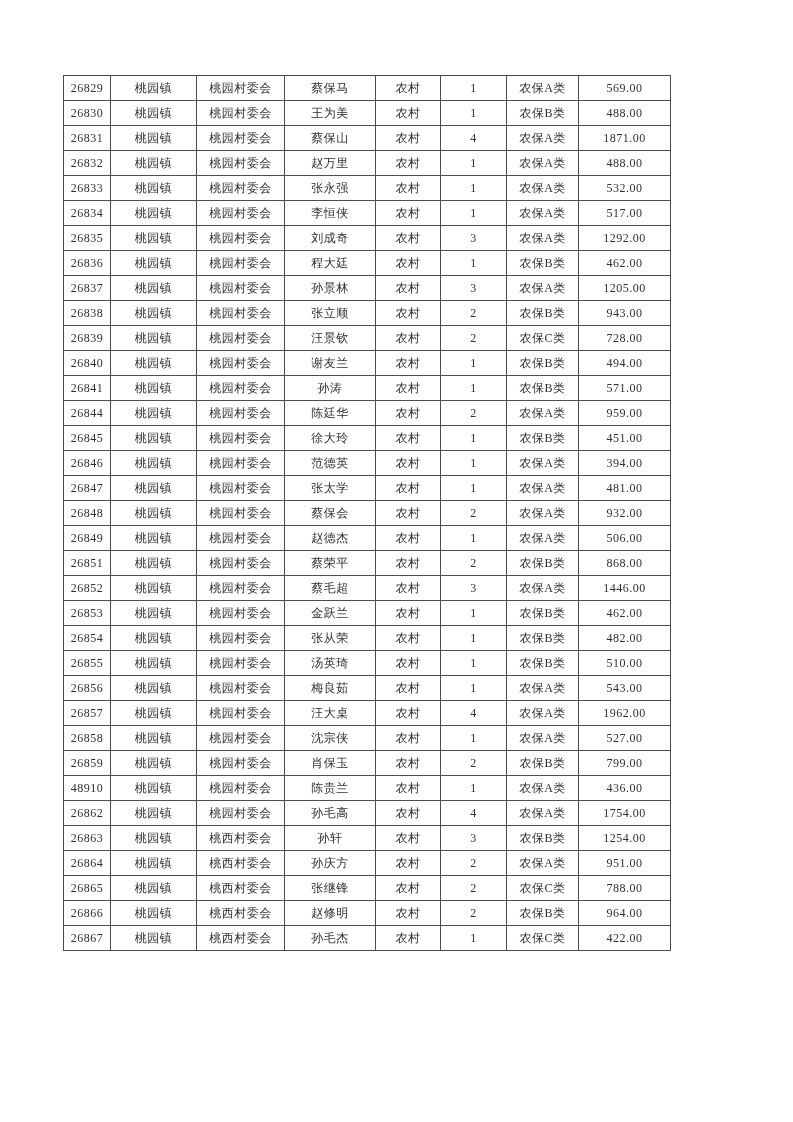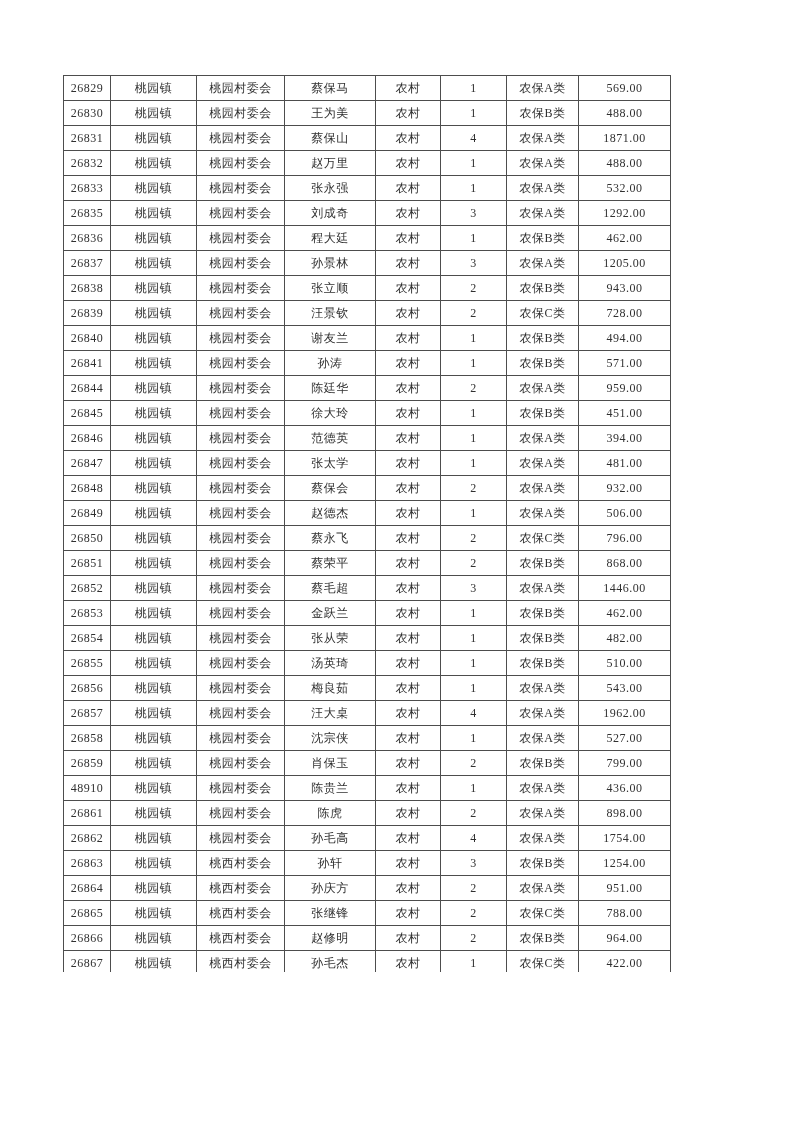--- a/index.html
+++ b/index.html
@@ -103,20 +103,30 @@
           <td>26833</td>
           <td>桃园镇</td>
           <td>桃园村委会</td>
           <td>张永强</td>
           <td>农村</td>
           <td>1</td>
           <td>农保A类</td>
           <td>532.00</td>
         </tr>
         <tr>
+          <td>26834</td>
+          <td>桃园镇</td>
+          <td>桃园村委会</td>
+          <td>李恒侠</td>
+          <td>农村</td>
+          <td>1</td>
+          <td>农保A类</td>
+          <td>517.00</td>
+        </tr>
+        <tr>
           <td>26835</td>
           <td>桃园镇</td>
           <td>桃园村委会</td>
           <td>刘成奇</td>
           <td>农村</td>
           <td>3</td>
           <td>农保A类</td>
           <td>1292.00</td>
         </tr>
         <tr>
@@ -233,30 +243,20 @@
           <td>26849</td>
           <td>桃园镇</td>
           <td>桃园村委会</td>
           <td>赵德杰</td>
           <td>农村</td>
           <td>1</td>
           <td>农保A类</td>
           <td>506.00</td>
         </tr>
         <tr>
-          <td>26850</td>
-          <td>桃园镇</td>
-          <td>桃园村委会</td>
-          <td>蔡永飞</td>
-          <td>农村</td>
-          <td>2</td>
-          <td>农保C类</td>
-          <td>796.00</td>
-        </tr>
-        <tr>
           <td>26851</td>
           <td>桃园镇</td>
           <td>桃园村委会</td>
           <td>蔡荣平</td>
           <td>农村</td>
           <td>2</td>
           <td>农保B类</td>
           <td>868.00</td>
         </tr>
         <tr>
@@ -341,30 +341,20 @@
         </tr>
         <tr>
           <td>48910</td>
           <td>桃园镇</td>
           <td>桃园村委会</td>
           <td>陈贵兰</td>
           <td>农村</td>
           <td>1</td>
           <td>农保A类</td>
           <td>436.00</td>
-        </tr>
-        <tr>
-          <td>26861</td>
-          <td>桃园镇</td>
-          <td>桃园村委会</td>
-          <td>陈虎</td>
-          <td>农村</td>
-          <td>2</td>
-          <td>农保A类</td>
-          <td>898.00</td>
         </tr>
         <tr>
           <td>26862</td>
           <td>桃园镇</td>
           <td>桃园村委会</td>
           <td>孙毛高</td>
           <td>农村</td>
           <td>4</td>
           <td>农保A类</td>
           <td>1754.00</td>

